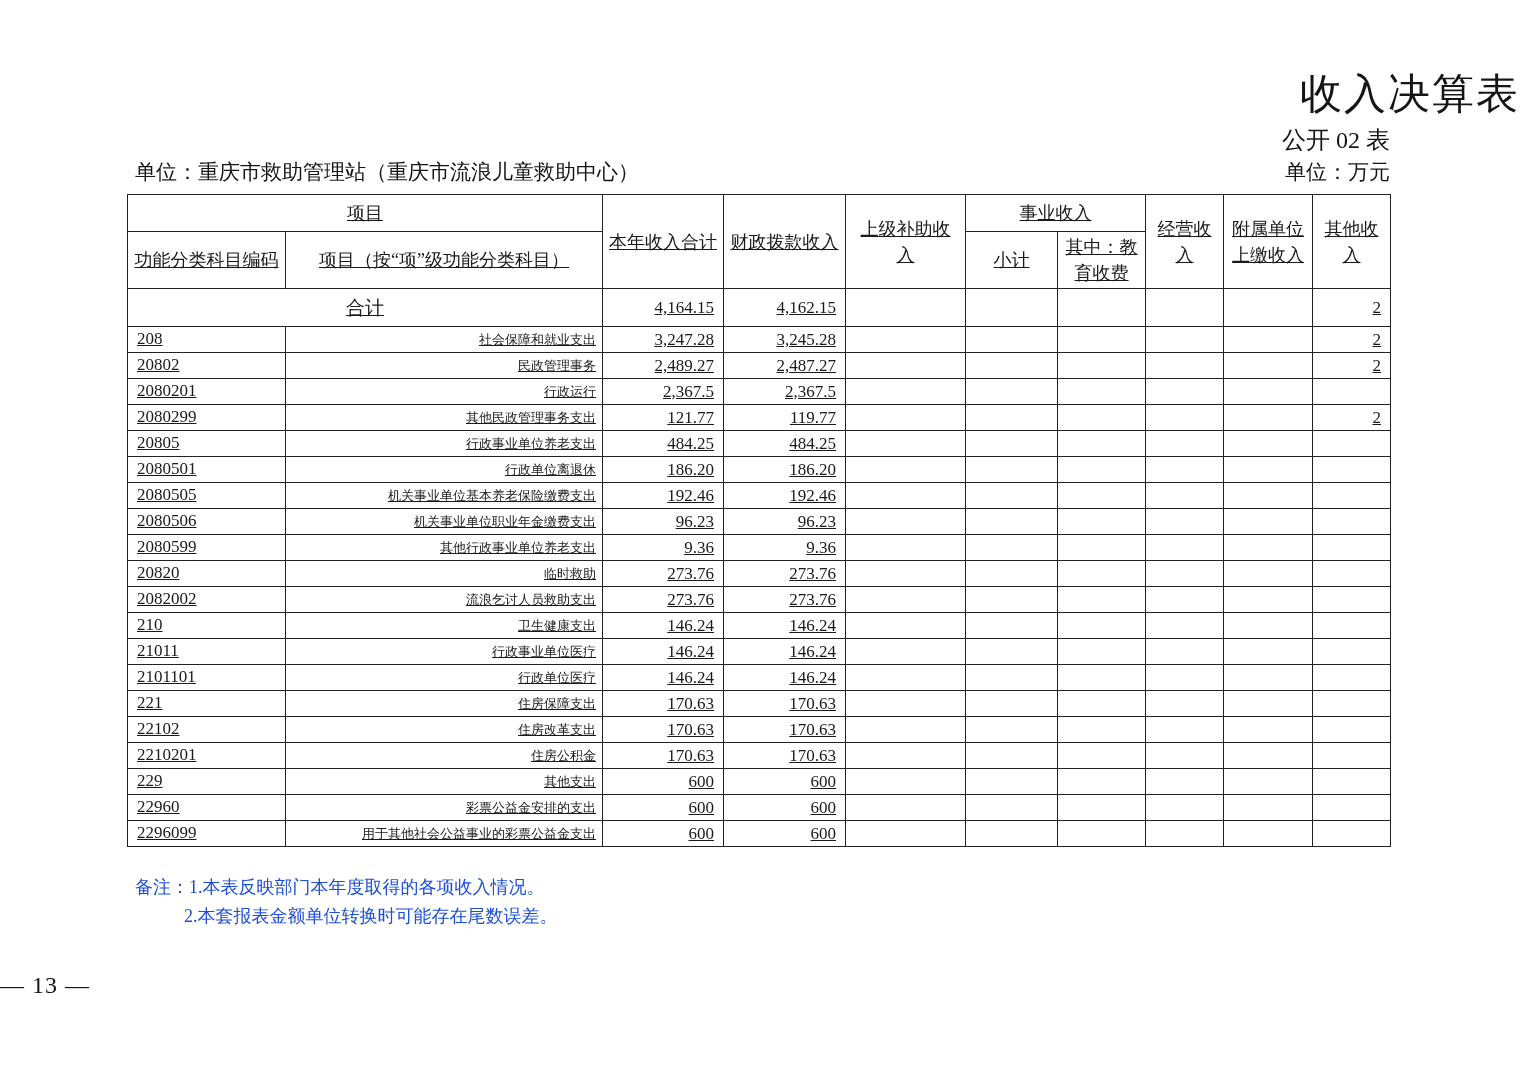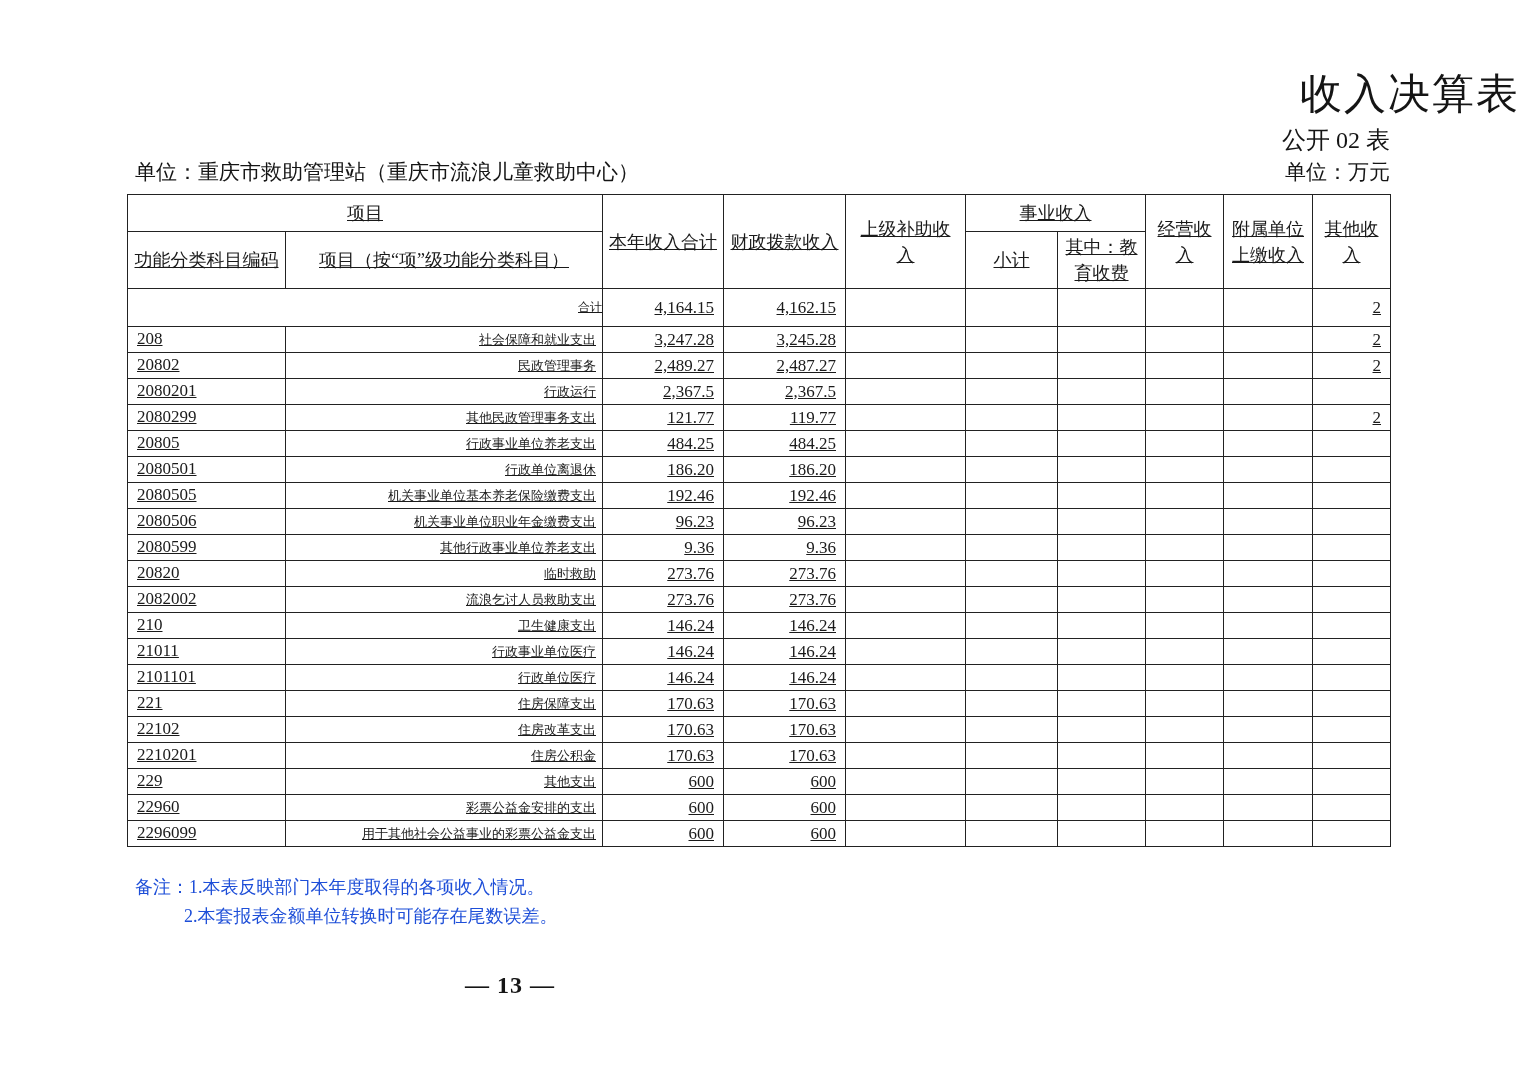--- a/index.html
+++ b/index.html
@@ -82,42 +82,41 @@
     text-align: right;
     padding: 1px 6px 1px 9px;
     font-size: 13px;
   }
   td.c-num {
     text-align: right;
     padding: 1px 9px 1px 4px;
     font-size: 17px;
   }
   td.c-total-label {
-    text-align: right;
-    font-size: 12px;
+    text-align: center;
+    font-size: 19px;
   }
   .notes {
     position: absolute;
     left: 135px;
     top: 873px;
     font-size: 18px;
     line-height: 29px;
     color: #1d4ed8;
   }
   .notes .note-line2 { padding-left: 49px; }
   .page-number {
     position: absolute;
     top: 972px;
     left: 0;
     width: 1020px;
-    text-align: center;
+    text-align: left;
     font-size: 24px;
     letter-spacing: 1px;
     color: #151515;
-    font-weight: bold;
   }
 </style>
 </head>
 <body>
 
 <div class="page">
 
   <div class="doc-title">收入决算表</div>
 
   <div class="table-code">公开 02 表</div>

